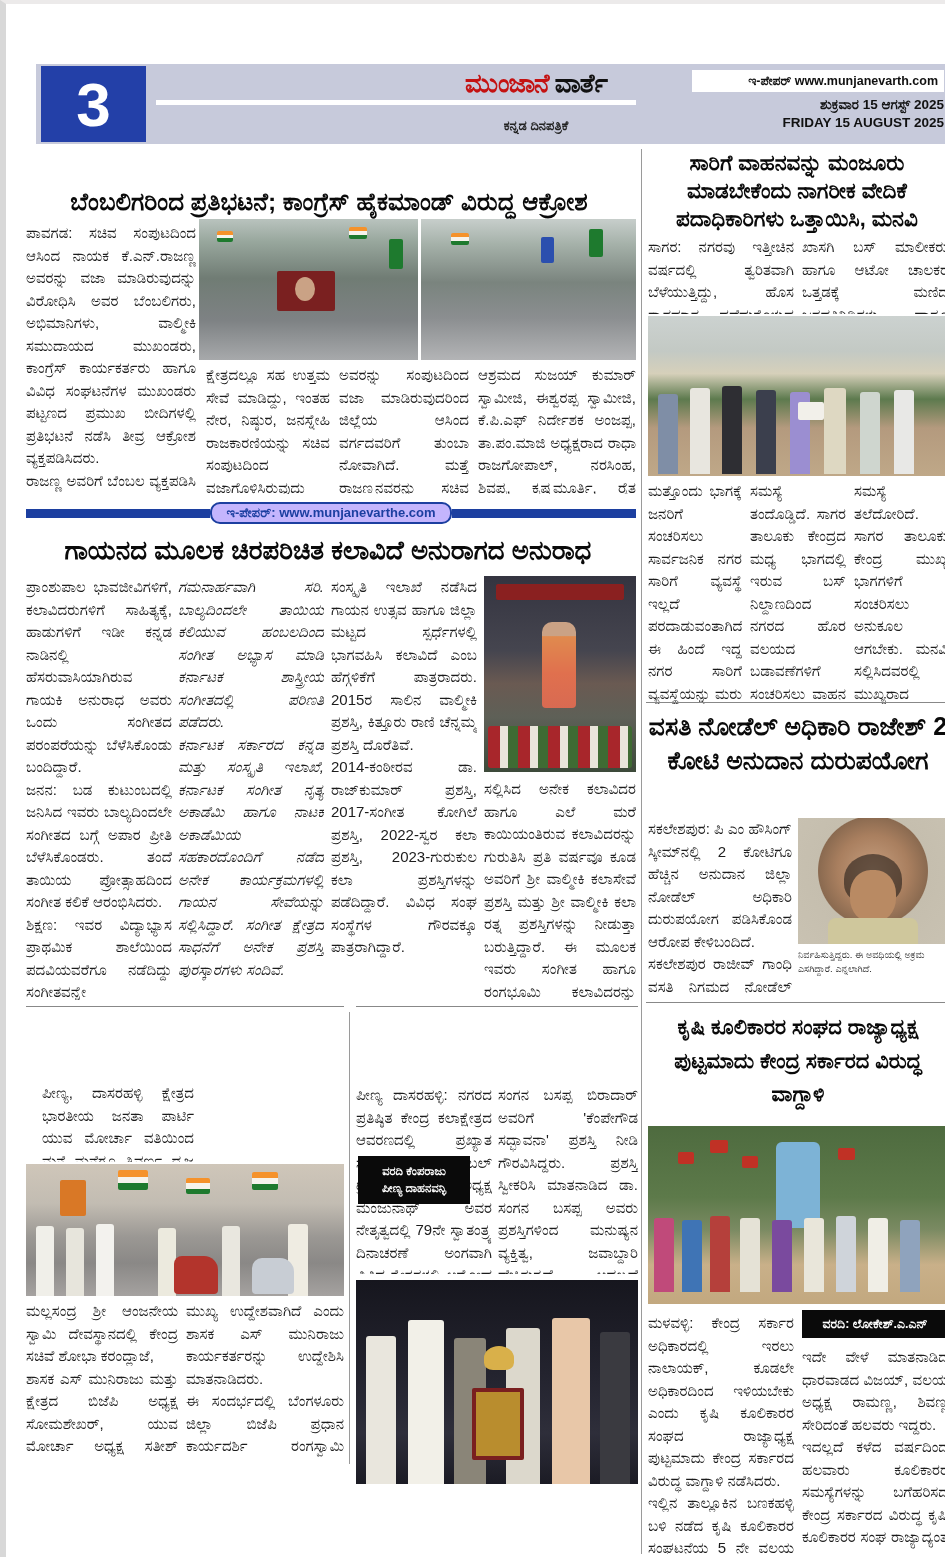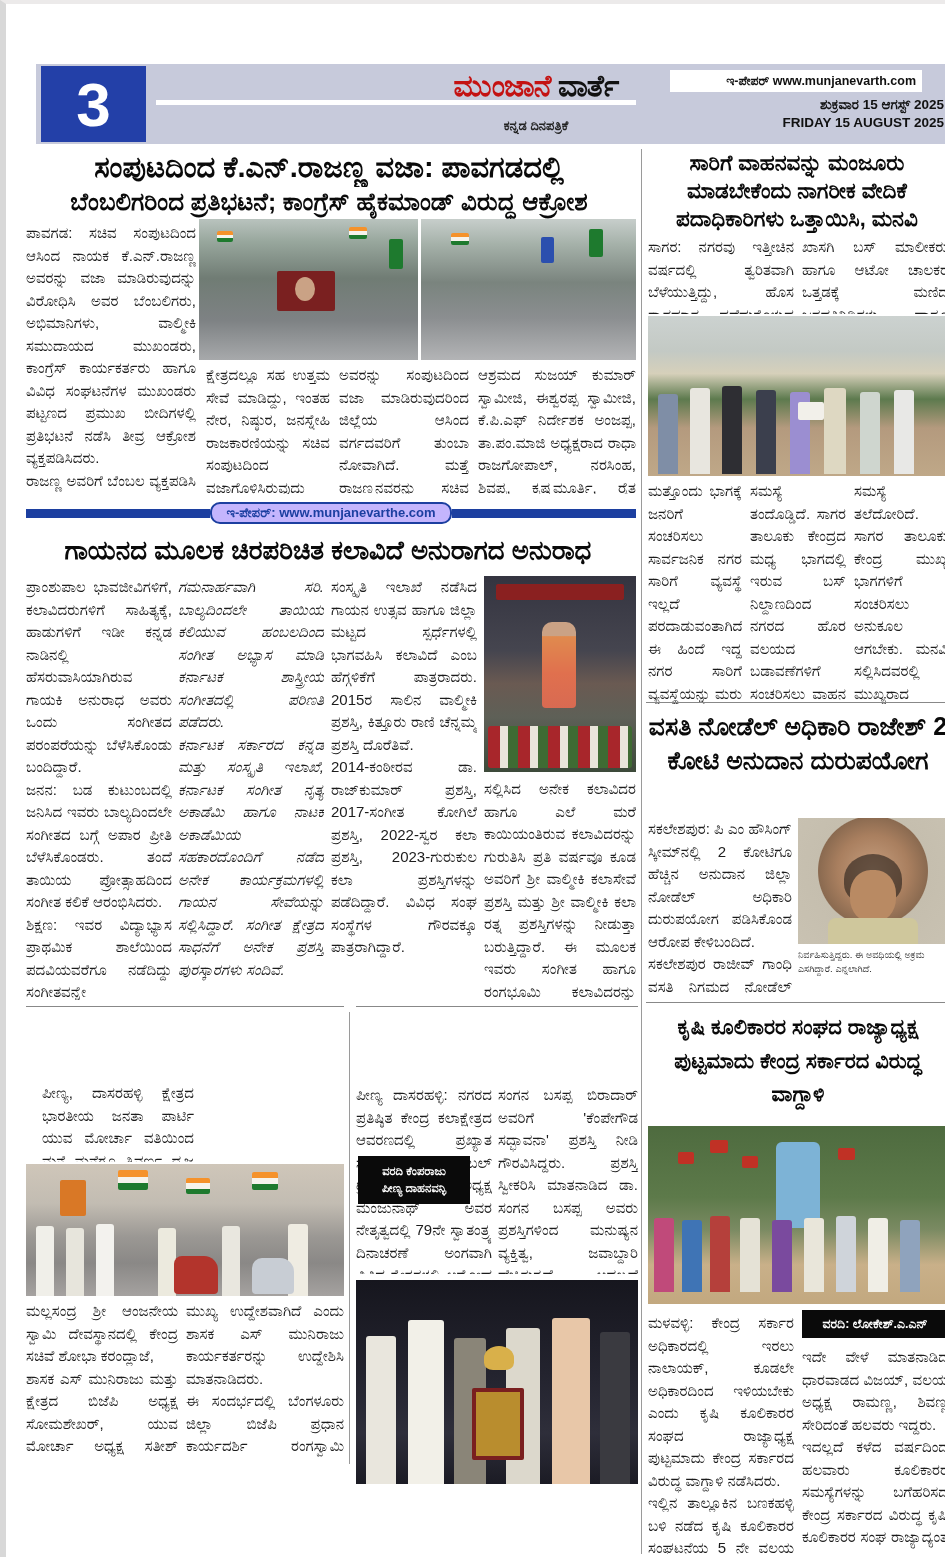--- a/index.html
+++ b/index.html
@@ -5,21 +5,21 @@
   html,body{margin:0;padding:0;background:#e6e6e6;}
   *{box-sizing:border-box;font-family:"Liberation Sans","DejaVu Sans",sans-serif;}
   #page{position:relative;width:945px;height:1557px;background:#ffffff;margin:0 auto;overflow:hidden;
         border-left:6px solid #d8d8d8;border-top:4px solid #eceaea;}
   .abs{position:absolute;}
   
   .mast-band{background:#c7cadb;}
   .page-num{background:#2340a8;color:#fff;display:flex;align-items:center;justify-content:center;
             font-family:"Liberation Serif","DejaVu Serif",serif;font-weight:bold;font-size:62px;}
   .white-line{background:#fff;}
-  .paper-title{text-align:center;font-weight:bold;font-size:30px;line-height:1.05;letter-spacing:-1px;white-space:nowrap;}
+  .paper-title{text-align:center;font-weight:bold;font-size:26px;line-height:1.05;letter-spacing:-1px;white-space:nowrap;}
   .t-red{color:#c41212;} .t-black{color:#111;}
   .tagline{text-align:center;font-weight:bold;font-size:13px;color:#222;}
   .url-box{background:#fff;display:flex;align-items:center;justify-content:flex-end;padding-right:6px;
            font-weight:bold;font-size:12.5px;color:#111;}
   .date-kn,.date-en{text-align:right;font-weight:bold;font-size:13.5px;color:#111;}
   
   .hl{font-weight:bold;color:#0a0a0a;text-align:center;overflow:hidden;}
   .hl-xl{font-size:29px;line-height:1.15;}
   .hl-l{font-size:24.5px;line-height:1.2;}
   .hl-m{font-size:21.5px;line-height:1.3;}
@@ -62,27 +62,26 @@
   <div class="abs mast-band" style="left:30px;top:60px;width:910px;height:80px;"></div>
   <div class="abs white-line" style="left:150px;top:96px;width:480px;height:5px;"></div>
   <div class="abs page-num" style="left:35px;top:62px;width:105px;height:76px;">
     <span>3</span>
   </div>
   <div class="abs paper-title" style="left:370px;top:66px;width:320px;">
     <span class="t-red">ಮುಂಜಾನೆ</span>
     <span class="t-black">ವಾರ್ತೆ</span>
   </div>
   <div class="abs tagline" style="left:370px;top:114px;width:320px;">ಕನ್ನಡ ದಿನಪತ್ರಿಕೆ</div>
-  <div class="abs url-box" style="left:664px;top:66px;width:252px;height:22px;">ಇ-ಪೇಪರ್ www.munjanevarth.com</div>
+  <div class="abs url-box" style="left:686px;top:66px;width:252px;height:22px;">ಇ-ಪೇಪರ್ www.munjanevarth.com</div>
   <div class="abs date-kn" style="left:686px;top:93px;width:252px;">ಶುಕ್ರವಾರ 15 ಆಗಸ್ಟ್ 2025</div>
   <div class="abs date-en" style="left:686px;top:111px;width:252px;">FRIDAY 15 AUGUST 2025</div>
 
   <div class="abs vrule" style="left:635px;top:145px;height:1405px;"></div>
 
-  <div class="abs hl hl-xl" style="left:18px;top:147px;width:610px;height:36px;">ಸಂಪುಟದಿಂದ ಕೆ.ಎನ್.ರಾಜಣ್ಣ ವಜಾ: ಪಾವಗಡದಲ್ಲಿ</div>
   <div class="abs hl hl-l" style="left:18px;top:183px;width:610px;height:32px;">ಬೆಂಬಲಿಗರಿಂದ ಪ್ರತಿಭಟನೆ; ಕಾಂಗ್ರೆಸ್ ಹೈಕಮಾಂಡ್ ವಿರುದ್ಧ ಆಕ್ರೋಶ</div>
 
   <div class="abs txt" style="left:20px;top:218px;width:170px;height:272px;">ಪಾವಗಡ: ಸಚಿವ ಸಂಪುಟದಿಂದ ಆಸಿಂದ ನಾಯಕ ಕೆ.ಎನ್.ರಾಜಣ್ಣ ಅವರನ್ನು ವಜಾ ಮಾಡಿರುವುದನ್ನು ವಿರೋಧಿಸಿ ಅವರ ಬೆಂಬಲಿಗರು, ಅಭಿಮಾನಿಗಳು, ವಾಲ್ಮೀಕಿ ಸಮುದಾಯದ ಮುಖಂಡರು, ಕಾಂಗ್ರೆಸ್ ಕಾರ್ಯಕರ್ತರು ಹಾಗೂ ವಿವಿಧ ಸಂಘಟನೆಗಳ ಮುಖಂಡರು ಪಟ್ಟಣದ ಪ್ರಮುಖ ಬೀದಿಗಳಲ್ಲಿ ಪ್ರತಿಭಟನೆ ನಡೆಸಿ ತೀವ್ರ ಆಕ್ರೋಶ ವ್ಯಕ್ತಪಡಿಸಿದರು.
 ರಾಜಣ್ಣ ಅವರಿಗೆ ಬೆಂಬಲ ವ್ಯಕ್ತಪಡಿಸಿ ಹಾಗೂ ಕಾಂಗ್ರೆಸ್ ನಾಯಕರ ವಿರುದ್ಧ ಘೋಷಣೆ ಕೂಗಿದರು. ಕಾಂಗ್ರೆಸ್ ಹೈಕಮಾಂಡ್ ವಿರುದ್ಧ ಅಸಮಾಧಾನ ವ್ಯಕ್ತವಾಯಿತು.
 ಮುಂಬರುವ ಲೋಕಸಭಾ ಚುನಾವಣೆಗೆ ಮುನ್ನ ಮಾಡಿರುವ ಈ ಕೆಲಸ ಸರಿಯಲ್ಲ, ಕೂಡಲೇ ಮುಖ್ಯಮಂತ್ರಿಗಳು ಮರು ಪರಿಶೀಲನೆ ನಡೆಸಬೇಕೆಂದು ಒತ್ತಾಯಿಸಿದರು.</div>
 
   <div class="photo ph-protest1" style="left:193px;top:215px;width:219px;height:141px;">
     <div class="blob flag-tri" style="left:18px;top:12px;width:16px;height:11px;"></div>
     <div class="blob flag-tri" style="left:150px;top:8px;width:18px;height:12px;"></div>
     <div class="blob" style="left:78px;top:52px;width:58px;height:40px;background:#7a2020;"></div>

